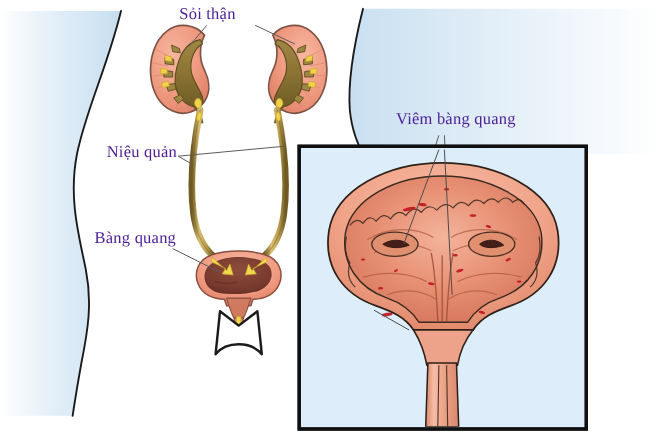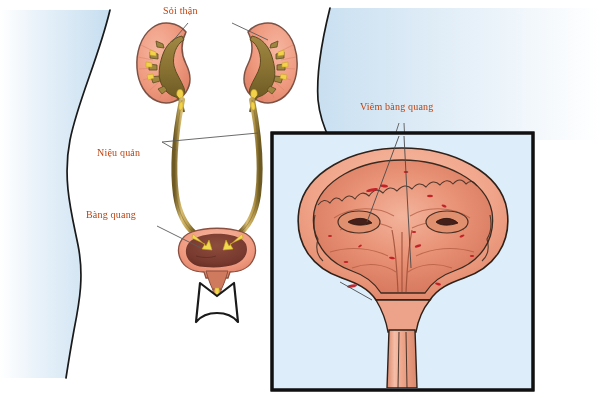--- a/index.html
+++ b/index.html
@@ -10,28 +10,28 @@
   #canvas {
     position: relative;
     width: 600px;
     height: 400px;
     background: #ffffff;
     overflow: hidden;
     font-family: "Liberation Serif", "DejaVu Serif", serif;
   }
   .label {
     position: absolute;
-    color: #c2410c;
-    font-size: 10px;
+    color: #4c1d95;
+    font-size: 15px;
     line-height: 1.1;
     white-space: nowrap;
     letter-spacing: 0.2px;
   }
   #lbl-soithan { left: 163px; top: 5px; }
-  #lbl-nieuquan { left: 97px; top: 147px; }
+  #lbl-nieuquan { left: 97px; top: 131px; }
   #lbl-bangquang { left: 86px; top: 209px; }
   #lbl-viem { left: 360px; top: 101px; }
 
   svg.layer {
     position: absolute;
     left: 0;
     top: 0;
     width: 600px;
     height: 400px;
   }

